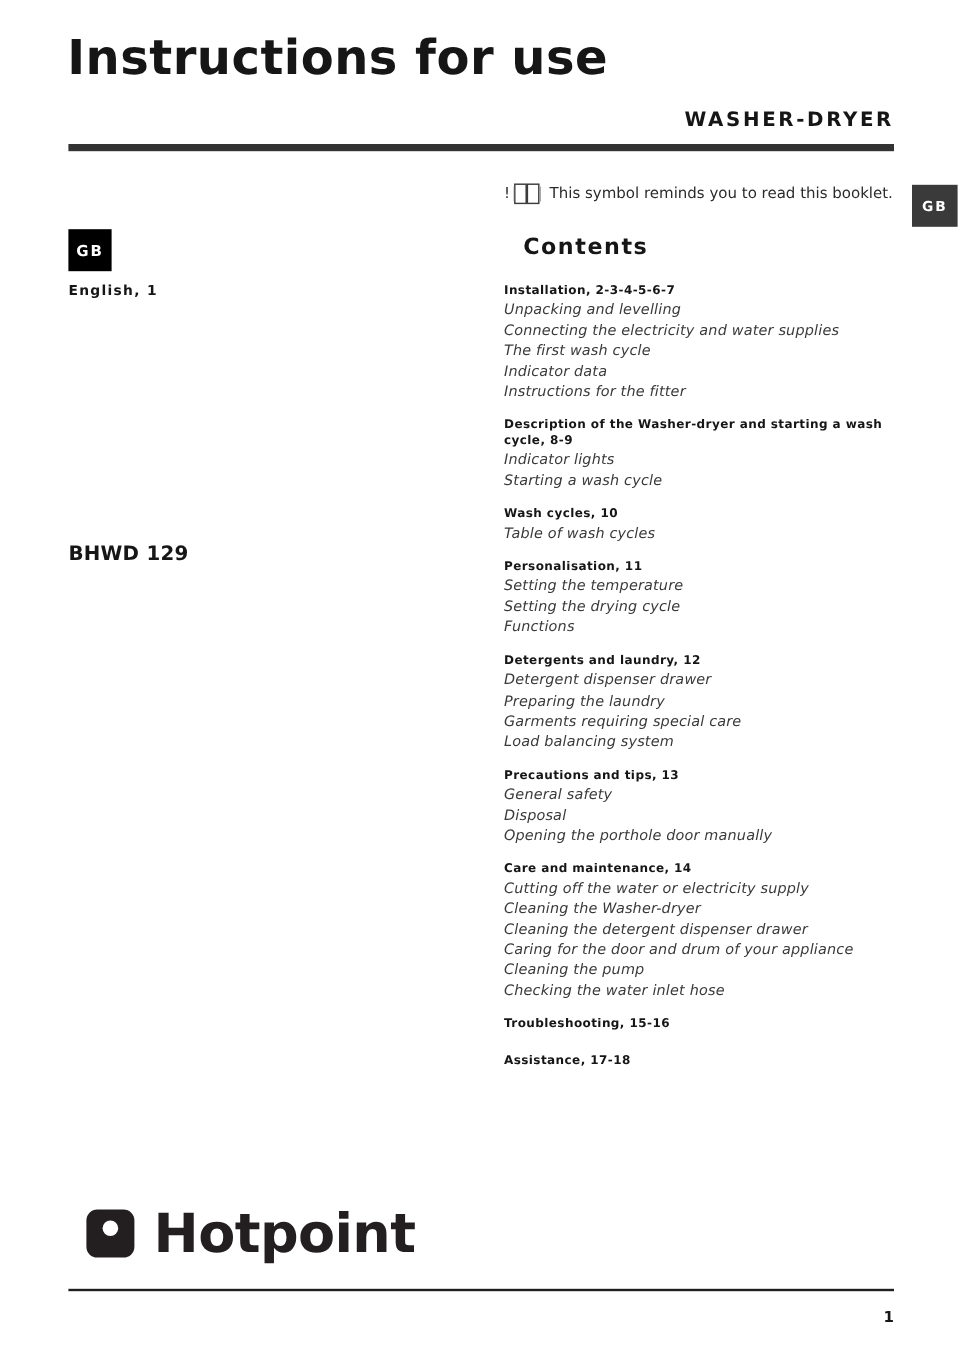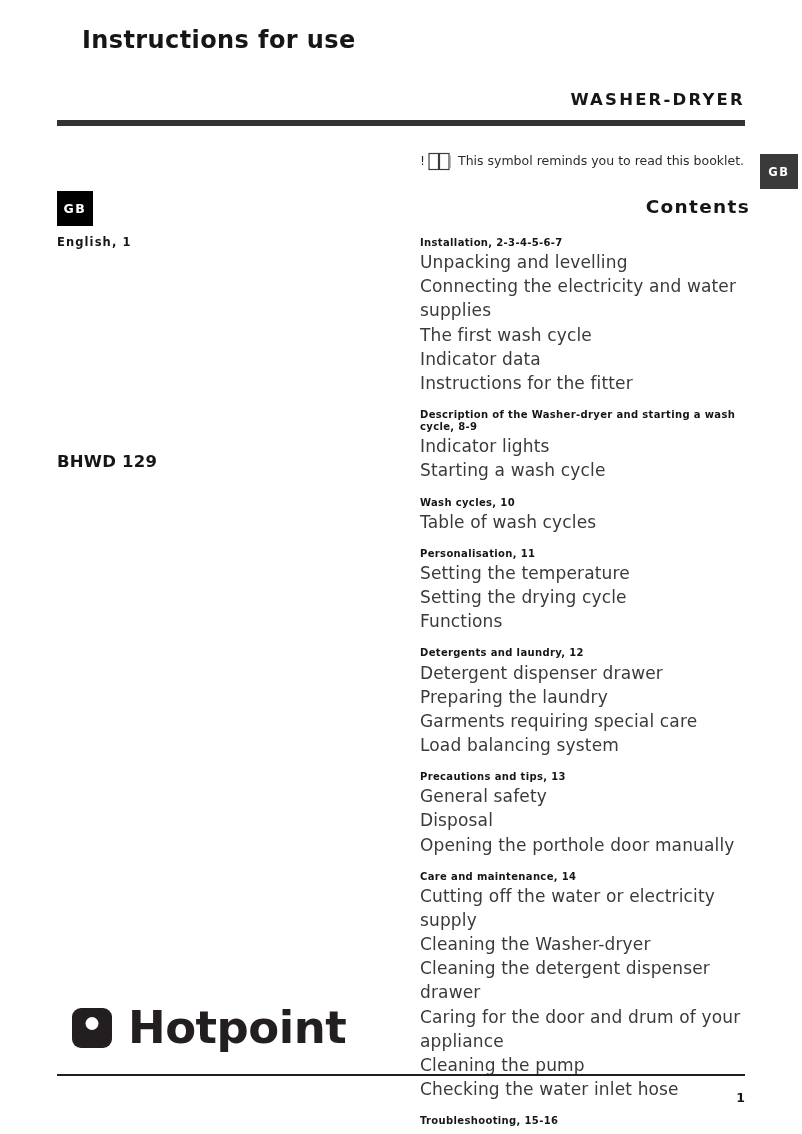--- a/index.html
+++ b/index.html
@@ -17,26 +17,25 @@
     height: 1134px;
     background: #ffffff;
     overflow: hidden;
   }
 
   
   .doc-title {
     position: absolute;
     left: 56px;
     top: 26px;
-    font-size: 24px;
+    font-size: 40px;
     font-weight: bold;
     letter-spacing: 0.4px;
     color: #161616;
     white-space: nowrap;
-    margin-left: 26px;
   }
   .product-type {
     position: absolute;
     right: 57px;
     top: 90px;
     font-size: 16.5px;
     font-weight: bold;
     letter-spacing: 2.2px;
     color: #161616;
     white-space: nowrap;
@@ -133,36 +132,36 @@
     left: 420px;
     top: 196px;
     width: 330px;
   }
   .contents-heading {
     font-size: 18.5px;
     font-weight: bold;
     letter-spacing: 1.3px;
     color: #161616;
     margin: 0 0 20px 16px;
-    text-align: right;
   }
   .toc-section { margin-bottom: 14px; }
   .toc-section-title {
     font-size: 10px;
     font-weight: bold;
     letter-spacing: 0.35px;
     color: #161616;
     line-height: 1.22;
     margin-bottom: 1px;
   }
   .toc-item {
-    font-size: 17px;
+    font-size: 12px;
     color: #3a3a3a;
     line-height: 1.42;
     letter-spacing: 0.15px;
+    font-style: italic;
   }
   .toc-section.no-items { margin-bottom: 19px; }
 
   
   .brand {
     position: absolute;
     left: 72px;
     top: 1005px;
     display: flex;
     align-items: center;

